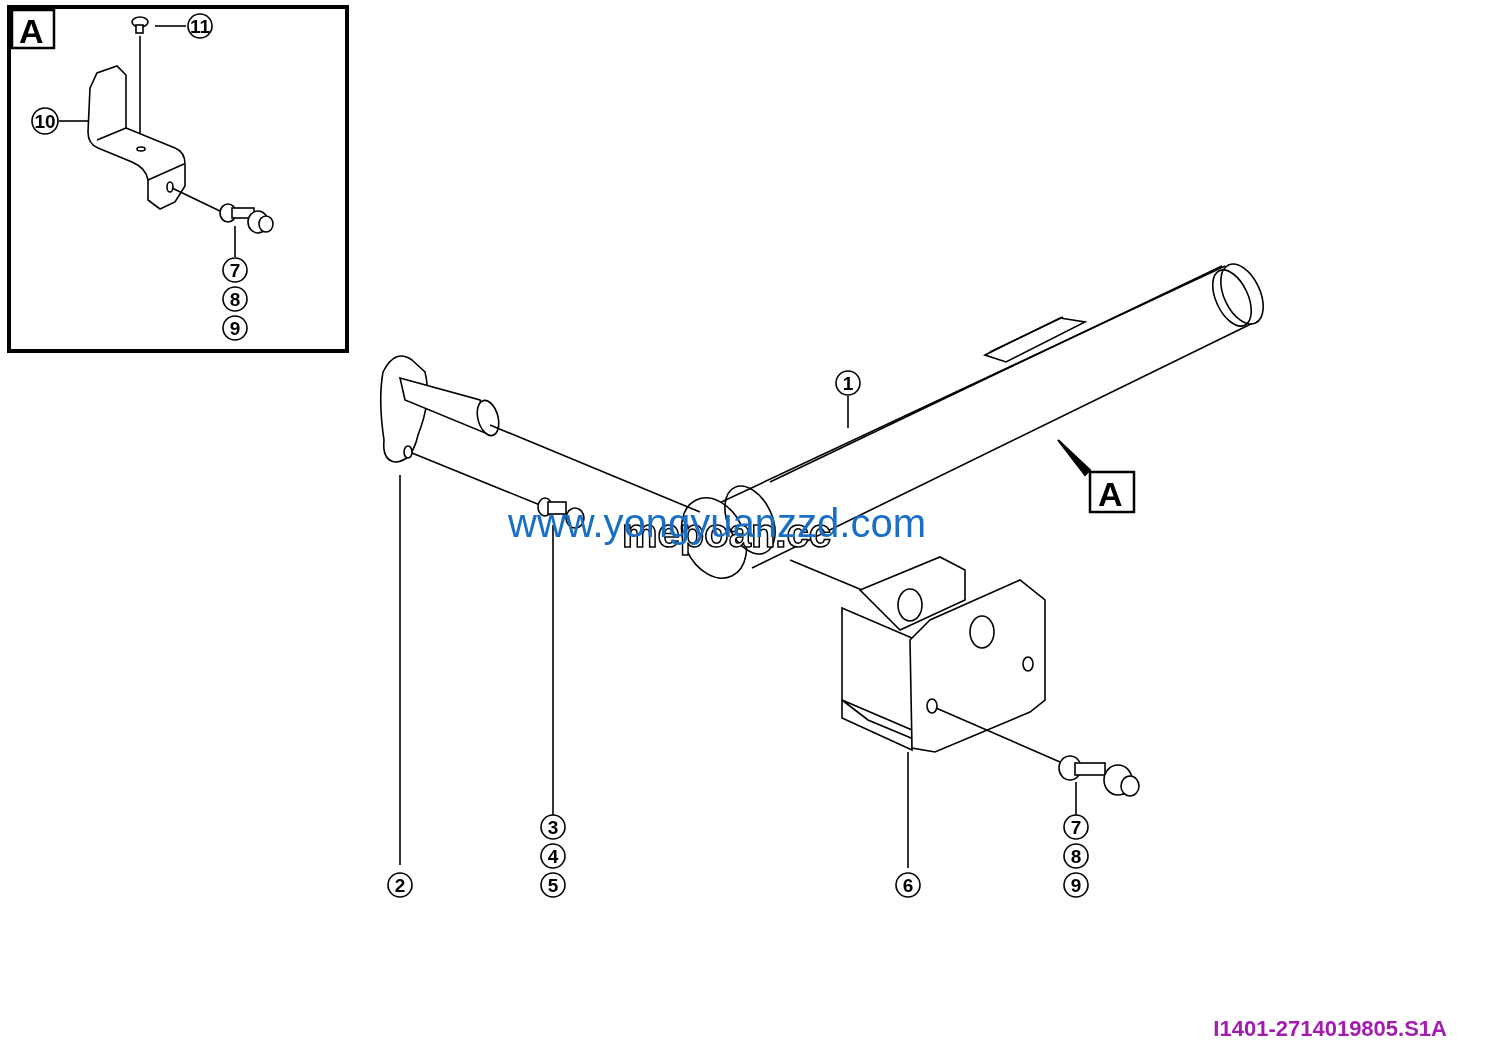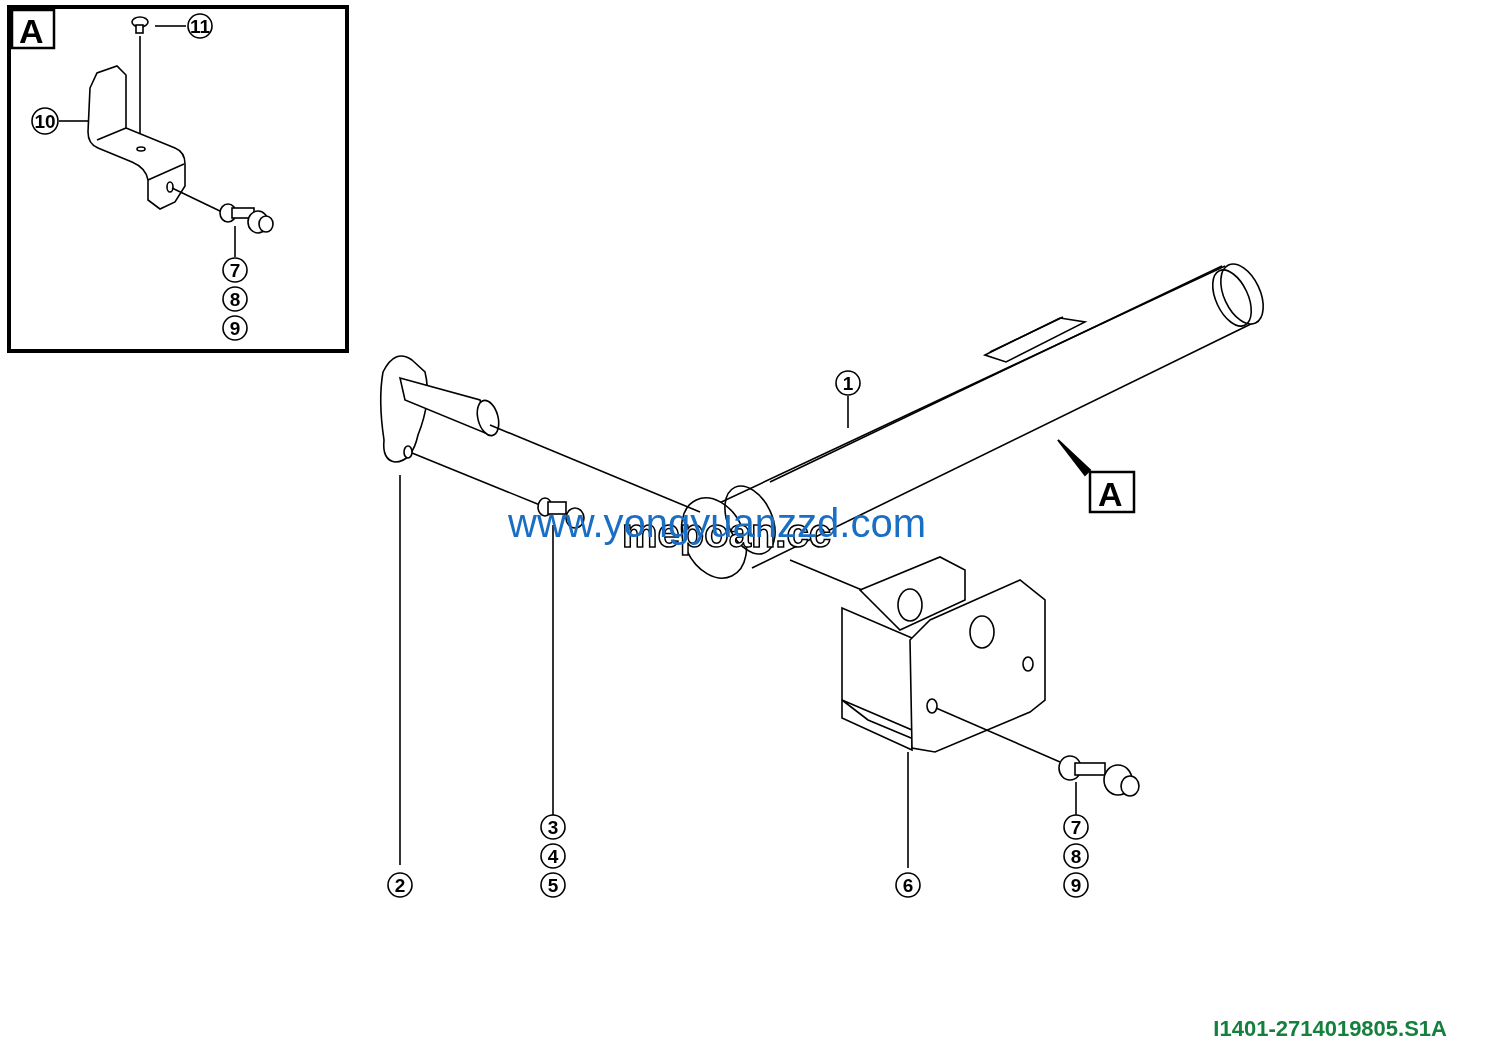--- a/index.html
+++ b/index.html
@@ -4,21 +4,21 @@
 <style>
   html, body { margin:0; padding:0; background:#ffffff; }
   body { width:1489px; height:1052px; position:relative; overflow:hidden;
          font-family:"Liberation Sans", sans-serif; }
   svg { position:absolute; left:0; top:0; }
   .callout-text { font-family:"Liberation Sans", sans-serif; font-weight:bold; font-size:19px; fill:#000; }
   .ref-text { font-family:"Liberation Sans", sans-serif; font-weight:bold; font-size:34px; fill:#000; }
   .watermark1 { font-family:"Liberation Sans", sans-serif; font-size:40px; fill:#1a6fc4; }
   .watermark2 { font-family:"Liberation Sans", sans-serif; font-weight:bold; font-size:40px; fill:#fff; stroke:#000; stroke-width:1.5px; }
   .docid { position:absolute; right:42px; bottom:10px; font-family:"Liberation Sans", sans-serif;
-           font-weight:bold; font-size:22px; color:#15803d; }
+           font-weight:bold; font-size:22px; color:#a21caf; }
   .ln { stroke:#000; stroke-width:1.6; fill:none; }
   .part { stroke:#000; stroke-width:1.6; fill:#fff; }
 </style>
 </head>
 <body>
 
 <svg width="1489" height="1052" viewBox="0 0 1489 1052">
 
   <g>
     <rect x="9" y="7" width="338" height="344" fill="#fff" stroke="#000" stroke-width="4"></rect>

